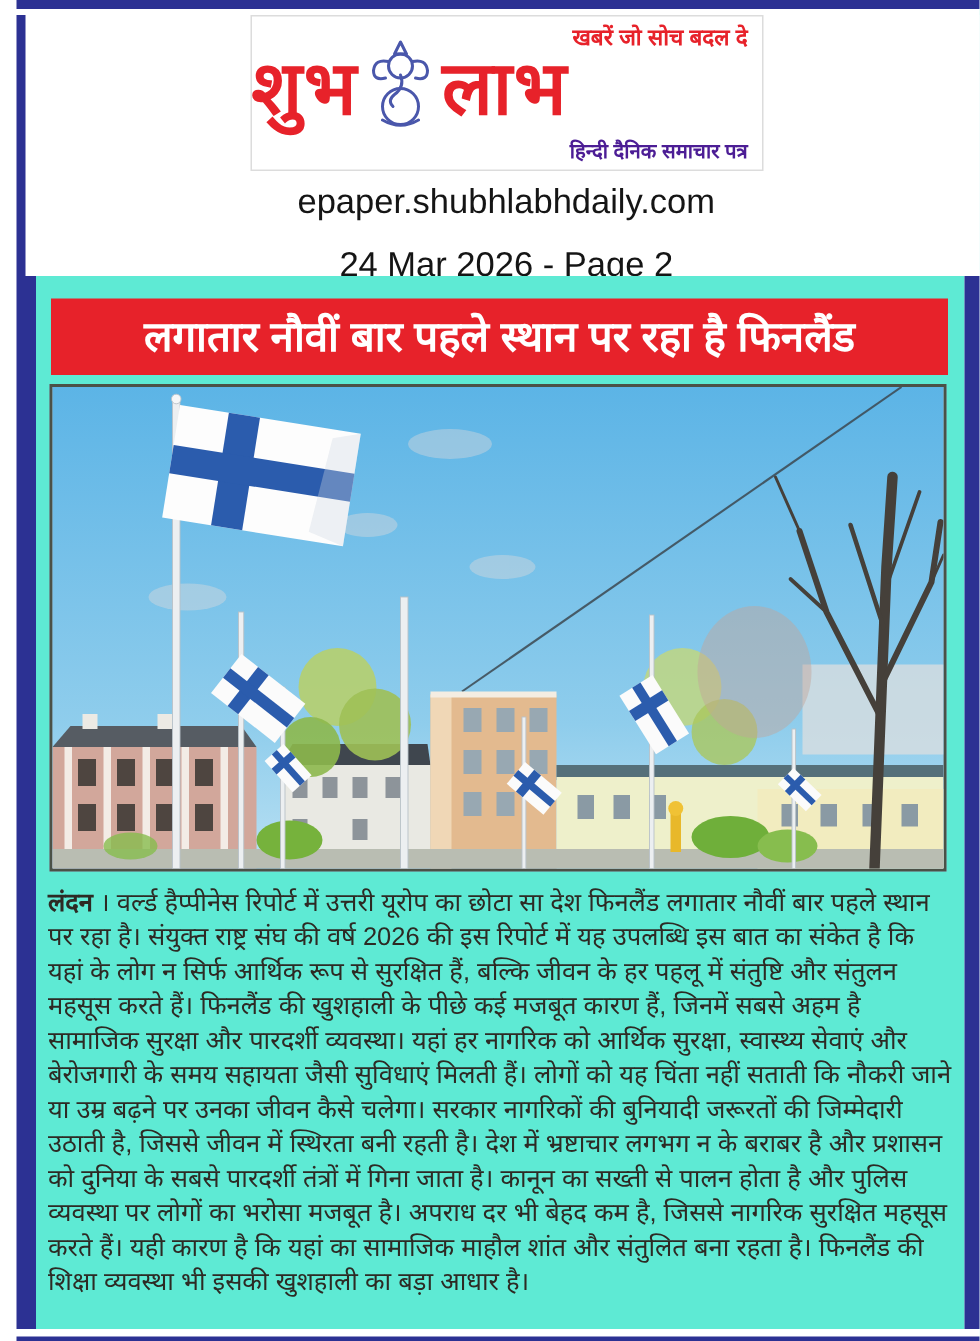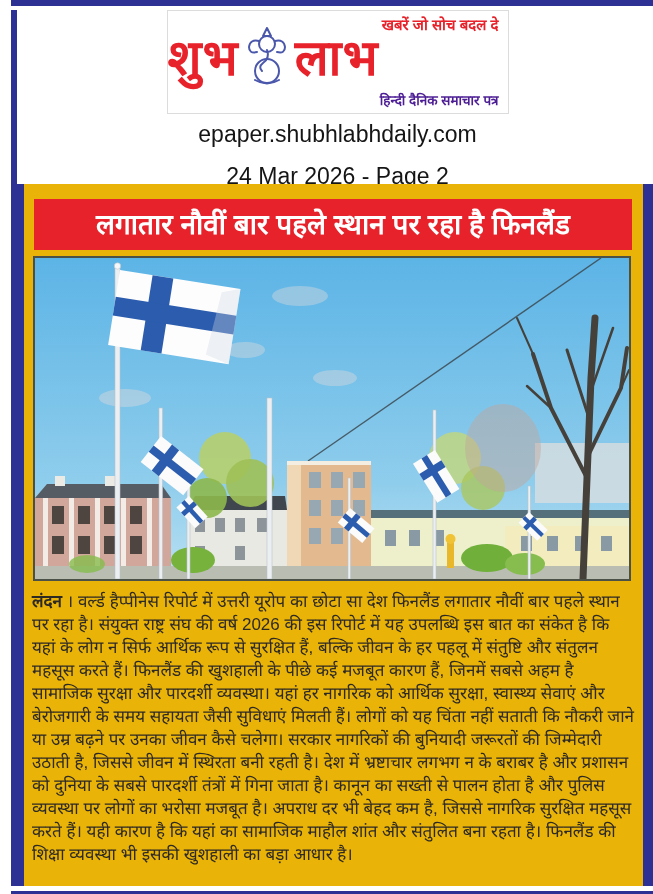--- a/index.html
+++ b/index.html
@@ -59,21 +59,21 @@
     margin-top: 15px;
     font-size: 23px; color: #151515; font-weight: 500;
   }
 
   
   .content-band { display: flex; height: 702px; }
   .navy-left  { width: 13px; background: #2c3193; }
   .navy-right { width: 21px; background: #2c3193; }
   .cream {
     flex: 1;
-    background: #eab308;
+    background: #5eead4;
     box-sizing: border-box;
     overflow: hidden;
   }
   .headline {
     margin: 15px 11px 0 10px;
     height: 51px; line-height: 51px;
     background: #e7222a;
     color: #ffffff;
     font-size: 28px; font-weight: 700;
     text-align: center;

